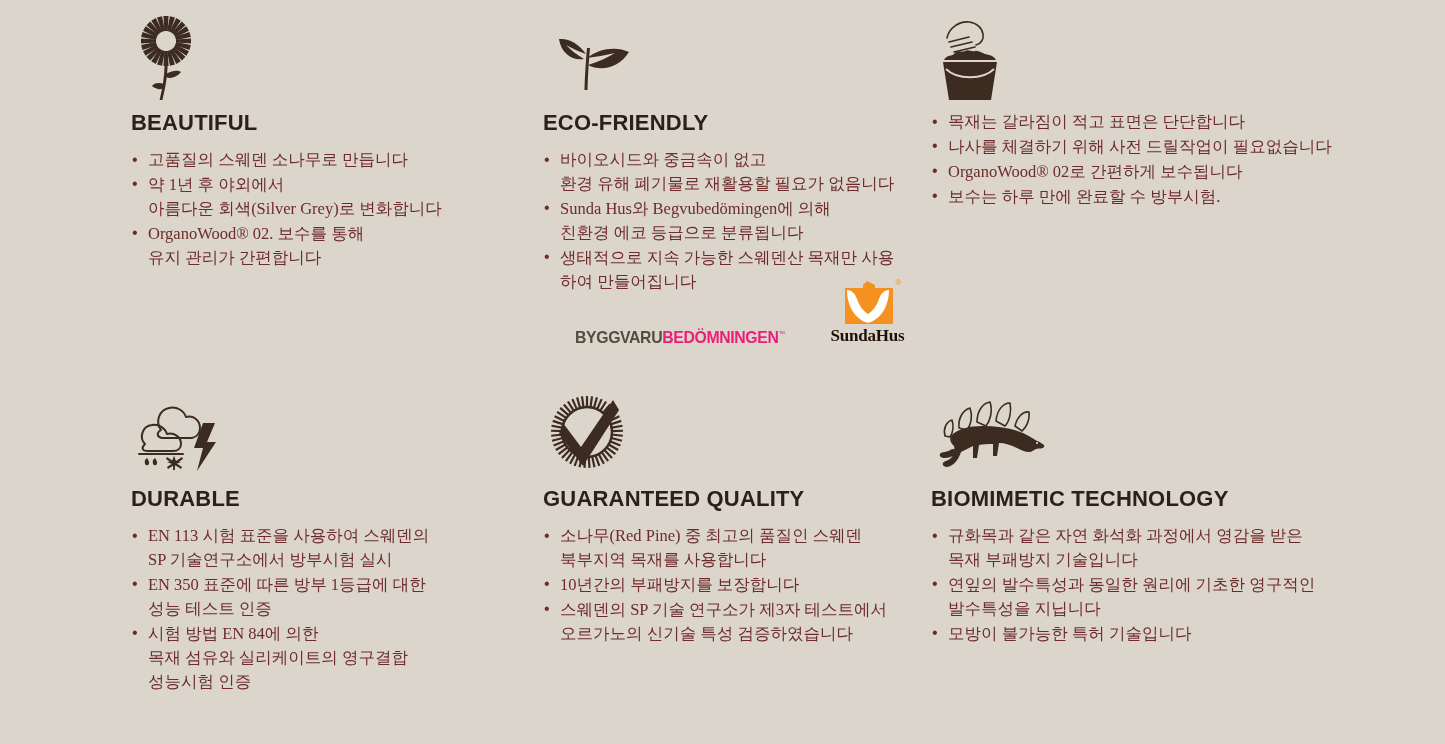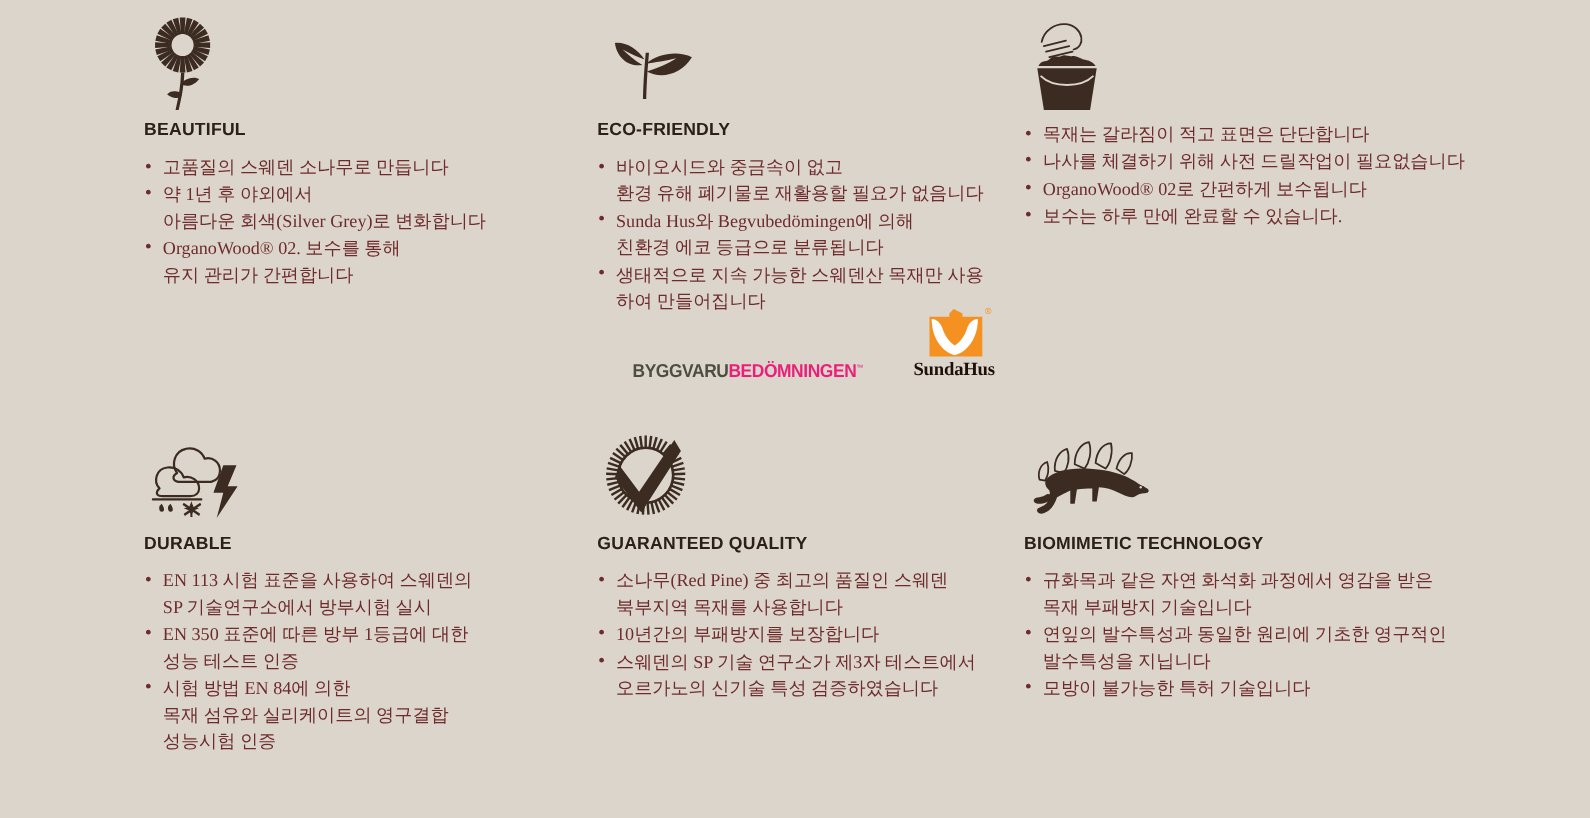--- a/index.html
+++ b/index.html
@@ -25,21 +25,21 @@
   }
   .feature-icon {
     height: 96px;
     display: flex;
     align-items: flex-end;
     margin-bottom: 6px;
   }
   .feature-title {
     font-family: "Liberation Sans", sans-serif;
     font-weight: bold;
-    font-size: 16px;
+    font-size: 22px;
     letter-spacing: 0.2px;
     color: #2b2119;
     margin: 0 0 12px 0;
     white-space: nowrap;
   }
   .feature-list {
     list-style: none;
     margin: 0;
     padding: 0;
     color: #6d2b2b;
@@ -252,21 +252,21 @@
       <li>
           <span class="bullet">•</span>
           <span class="txt">나사를 체결하기 위해 사전 드릴작업이 필요없습니다</span>
         </li>
       <li>
           <span class="bullet">•</span>
           <span class="txt">OrganoWood® 02로 간편하게 보수됩니다</span>
         </li>
       <li>
           <span class="bullet">•</span>
-          <span class="txt">보수는 하루 만에 완료할 수 있습니다.</span>
+          <span class="txt">보수는 하루 만에 완료할 수 방부시험.</span>
         </li>
     </ul>
   </div>
 
   <div class="logos">
     <div class="logo-bvb"><span class="part-a">BYGGVARU</span><span class="part-b">BEDÖMNINGEN</span><span class="tm">™</span></div>
 
     <div class="logo-sunda">
       <div class="mark">
         <svg width="64" height="45" viewBox="0 0 64 45">

